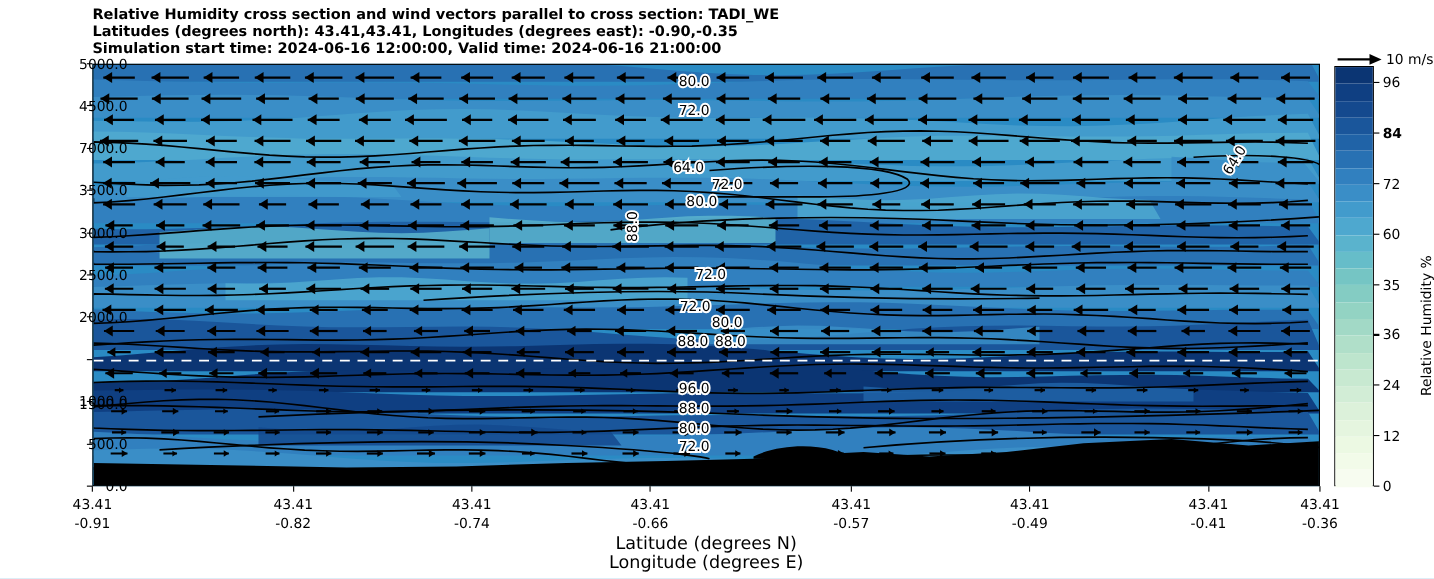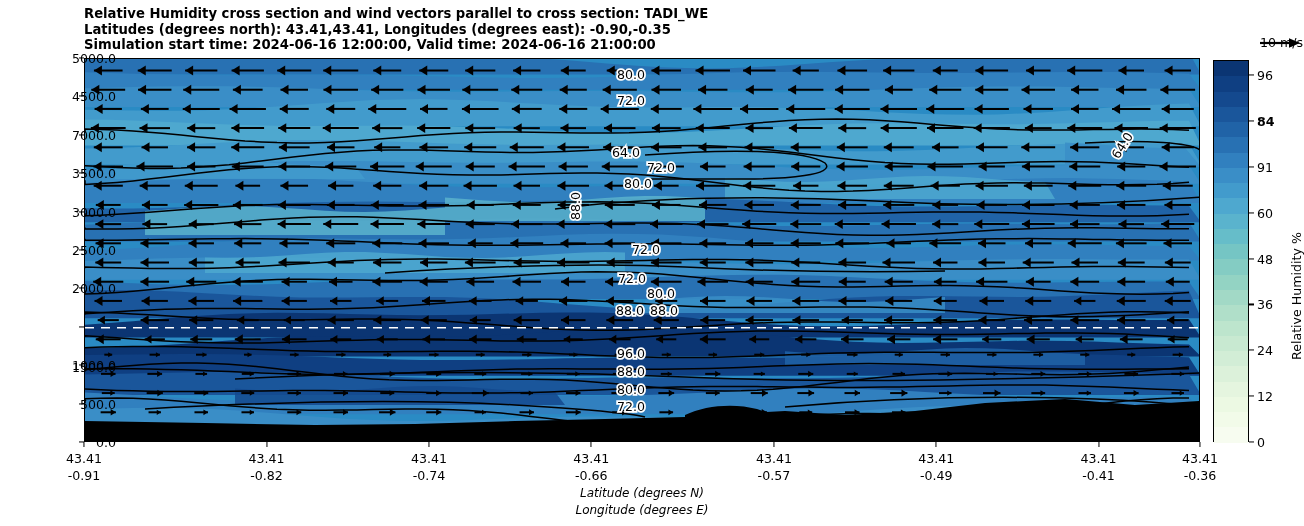--- a/index.html
+++ b/index.html
@@ -17,33 +17,33 @@
   #plot svg{position:absolute;left:0;top:0;}
 
   
   .ytick-lab{position:absolute;right:1228px;font-size:12.6px;text-align:right;
              transform:translateY(-50%);white-space:nowrap;}
   .ytick-mark{position:absolute;width:5px;height:1.1px;background:#000;transform:translateY(-50%);}
 
   .xtick-mark{position:absolute;width:1.1px;height:5px;background:#000;transform:translateX(-50%);}
   .xtick-lab{position:absolute;font-size:12.6px;text-align:center;
              transform:translateX(-50%);white-space:nowrap;line-height:17px;}
-  .xaxis-title{position:absolute;font-size:12px;text-align:center;white-space:nowrap;line-height:17px;font-style:italic;}
+  .xaxis-title{position:absolute;font-size:16px;text-align:center;white-space:nowrap;line-height:17px;}
 
   
   #cbar{position:absolute;left:1213px;top:60px;width:36px;height:382px;
         border:0.9px solid #000;box-sizing:border-box;}
   #cbar .seg{width:100%;}
   .cb-tick{position:absolute;left:1249px;width:5px;height:1.1px;background:#000;transform:translateY(-50%);}
   .cb-lab{position:absolute;left:1257px;font-size:12.6px;transform:translateY(-50%);white-space:nowrap;}
   .cb-title{position:absolute;left:1289px;top:360px;font-size:12.6px;
             transform:rotate(-90deg);transform-origin:left top;white-space:nowrap;}
 
   
-  #windkey{position:absolute;left:1214px;top:33px;width:88px;height:22px;text-align:right;}
+  #windkey{position:absolute;left:1214px;top:44px;width:88px;height:22px;}
   #windkey .klab{position:absolute;left:46px;top:2px;font-size:12.6px;white-space:nowrap;}
 </style>
 </head>
 <body>
 
 <div id="root">
 
   <div class="title-block">
     <div class="title-line">Relative Humidity cross section and wind vectors parallel to cross section: TADI_WE</div>
     <div class="title-line">Latitudes (degrees north): 43.41,43.41, Longitudes (degrees east): -0.90,-0.35</div>
@@ -2168,25 +2168,25 @@
   <div id="cbticks">
       <div class="cb-tick" style="top: 442px;"></div>
       <div class="cb-lab" style="top: 442px;">0</div>
       <div class="cb-tick" style="top: 396.16px;"></div>
       <div class="cb-lab" style="top: 396.16px;">12</div>
       <div class="cb-tick" style="top: 350.32px;"></div>
       <div class="cb-lab" style="top: 350.32px;">24</div>
       <div class="cb-tick" style="top: 304.48px;"></div>
       <div class="cb-lab" style="top: 304.48px;">36</div>
       <div class="cb-tick" style="top: 258.64px;"></div>
-      <div class="cb-lab" style="top: 258.64px;">48</div>
+      <div class="cb-lab" style="top: 258.64px;">35</div>
       <div class="cb-tick" style="top: 212.8px;"></div>
       <div class="cb-lab" style="top: 212.8px;">60</div>
       <div class="cb-tick" style="top: 166.96px;"></div>
-      <div class="cb-lab" style="top: 166.96px;">91</div>
+      <div class="cb-lab" style="top: 166.96px;">72</div>
       <div class="cb-tick" style="top: 121.12px;"></div>
       <div class="cb-lab" style="top: 121.12px; font-weight: bold;">84</div>
       <div class="cb-tick" style="top: 75.28px;"></div>
       <div class="cb-lab" style="top: 75.28px;">96</div>
     </div>
   <div class="cb-title">Relative Humidity %</div>
 
   <div id="windkey">
     <svg width="44" height="20">
       <line x1="2" y1="10" x2="34" y2="10" stroke="#000" stroke-width="2.2"></line>

